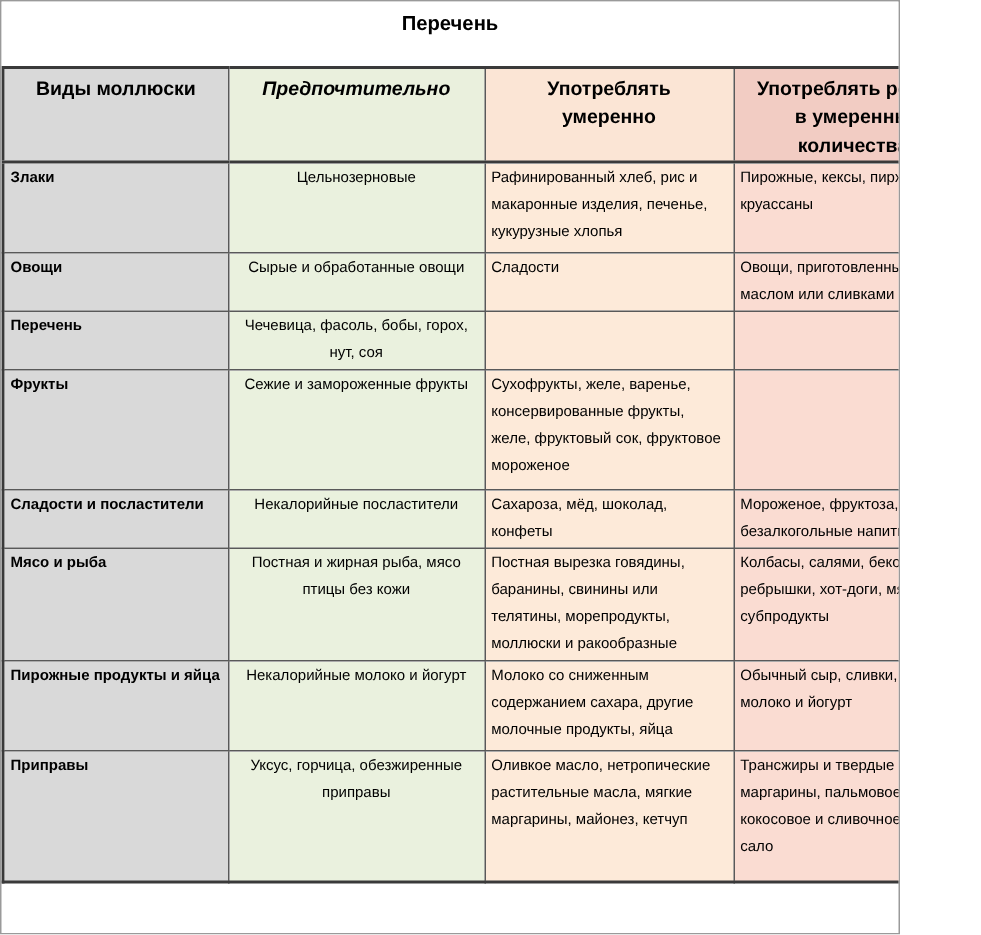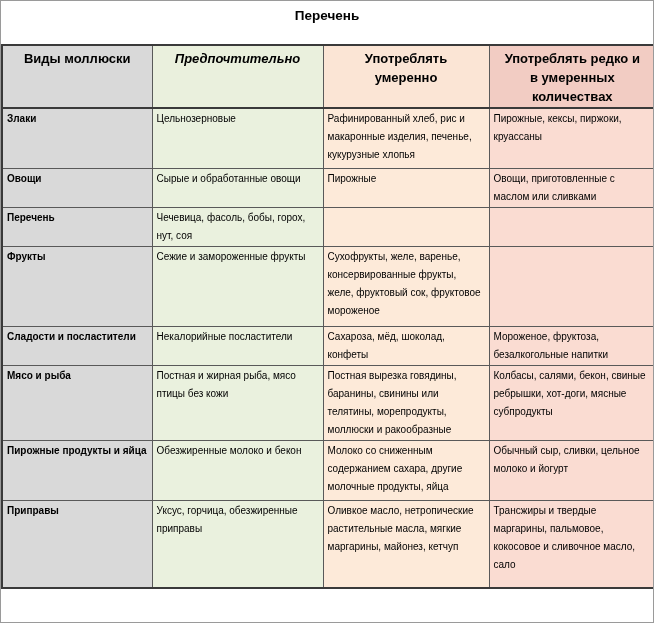--- a/index.html
+++ b/index.html
@@ -2,21 +2,21 @@
 <html style="--header_gray_bg: #d9d9d9; --body_gray_bg: #d9d9d9; --preferred_header_bg: #eaf0dd; --preferred_bg: #eaf1de; --moderate_header_bg: #fbe5d5; --moderate_bg: #fdead9; --rare_header_bg: #f2ccc3; --rare_bg: #fadcd2; --border: #595959; --border_dark: #3a3a3a;"><head>
 <meta charset="utf-8">
 <style>
   * { margin:0; padding:0; box-sizing:border-box; }
   body {
     font-family: "Liberation Sans", sans-serif;
     background:#fff;
     color:#000;
   }
   .page {
-    width:654px;
+    width:600px;
     height:623px;
     background:#fff;
     border:1px solid #9a9a9a;
     overflow:hidden;
   }
   .title-block {
     padding-top:5px;
     height:43px;
     text-align:center;
     font-weight:bold;
@@ -46,21 +46,21 @@
     height:41px;
     border-top:2px solid var(--border_dark, #3a3a3a);
     border-bottom:2px solid var(--border_dark, #3a3a3a);
     padding-top:3px;
   }
   th.col-types    { background: var(--header_gray_bg, #d9d9d9); }
   th.col-pref     { background: var(--preferred_header_bg, #eaf0dd); font-style: italic; }
   th.col-moderate { background: var(--moderate_header_bg, #fbe5d5); }
   th.col-rare     { background: var(--rare_header_bg, #f2ccc3); }
   td.cat  { background: var(--body_gray_bg, #d9d9d9); font-weight:bold; }
-  td.pref { background: var(--preferred_bg, #eaf1de); }
+  td.pref { background: var(--preferred_bg, #eaf1de); text-align: center; }
   td.mod  { background: var(--moderate_bg, #fdead9); }
   td.rare { background: var(--rare_bg, #fadcd2); }
 </style>
 </head>
 <body>
 
 <div class="page">
 
   <div class="title-block">
     <div>Перечень</div>
@@ -96,21 +96,21 @@
     <tbody>
       <tr style="height:60px">
         <td class="cat">Злаки</td>
         <td class="pref">Цельнозерновые</td>
         <td class="mod">Рафинированный хлеб, рис и макаронные изделия, печенье, кукурузные хлопья</td>
         <td class="rare">Пирожные, кексы, пиржоки, круассаны</td>
       </tr>
       <tr style="height:37px">
         <td class="cat">Овощи</td>
         <td class="pref">Сырые и обработанные овощи</td>
-        <td class="mod">Пирожные</td>
+        <td class="mod">Сладости</td>
         <td class="rare">Овощи, приготовленные с маслом или сливками</td>
       </tr>
       <tr style="height:38px">
         <td class="cat">Перечень</td>
         <td class="pref">Чечевица, фасоль, бобы, горох, нут, соя</td>
         <td class="mod"></td>
         <td class="rare"></td>
       </tr>
       <tr style="height:80px">
         <td class="cat">Фрукты</td>
@@ -125,21 +125,21 @@
         <td class="rare">Мороженое, фруктоза, безалкогольные напитки</td>
       </tr>
       <tr style="height:70px">
         <td class="cat">Мясо и рыба</td>
         <td class="pref">Постная и жирная рыба, мясо птицы без кожи</td>
         <td class="mod">Постная вырезка говядины, баранины, свинины или телятины, морепродукты, моллюски и ракообразные</td>
         <td class="rare">Колбасы, салями, бекон, свиные ребрышки, хот-доги, мясные субпродукты</td>
       </tr>
       <tr style="height:60px">
         <td class="cat">Пирожные продукты и яйца</td>
-        <td class="pref">Обезжиренные молоко и бекон</td>
+        <td class="pref">Некалорийные молоко и йогурт</td>
         <td class="mod">Молоко со сниженным содержанием сахара, другие молочные продукты, яйца</td>
         <td class="rare">Обычный сыр, сливки, цельное молоко и йогурт</td>
       </tr>
       <tr style="height:88px">
         <td class="cat">Приправы</td>
         <td class="pref">Уксус, горчица, обезжиренные приправы</td>
         <td class="mod">Оливкое масло, нетропические растительные масла, мягкие маргарины, майонез, кетчуп</td>
         <td class="rare">Трансжиры и твердые маргарины, пальмовое, кокосовое и сливочное масло, сало</td>
       </tr>
 

